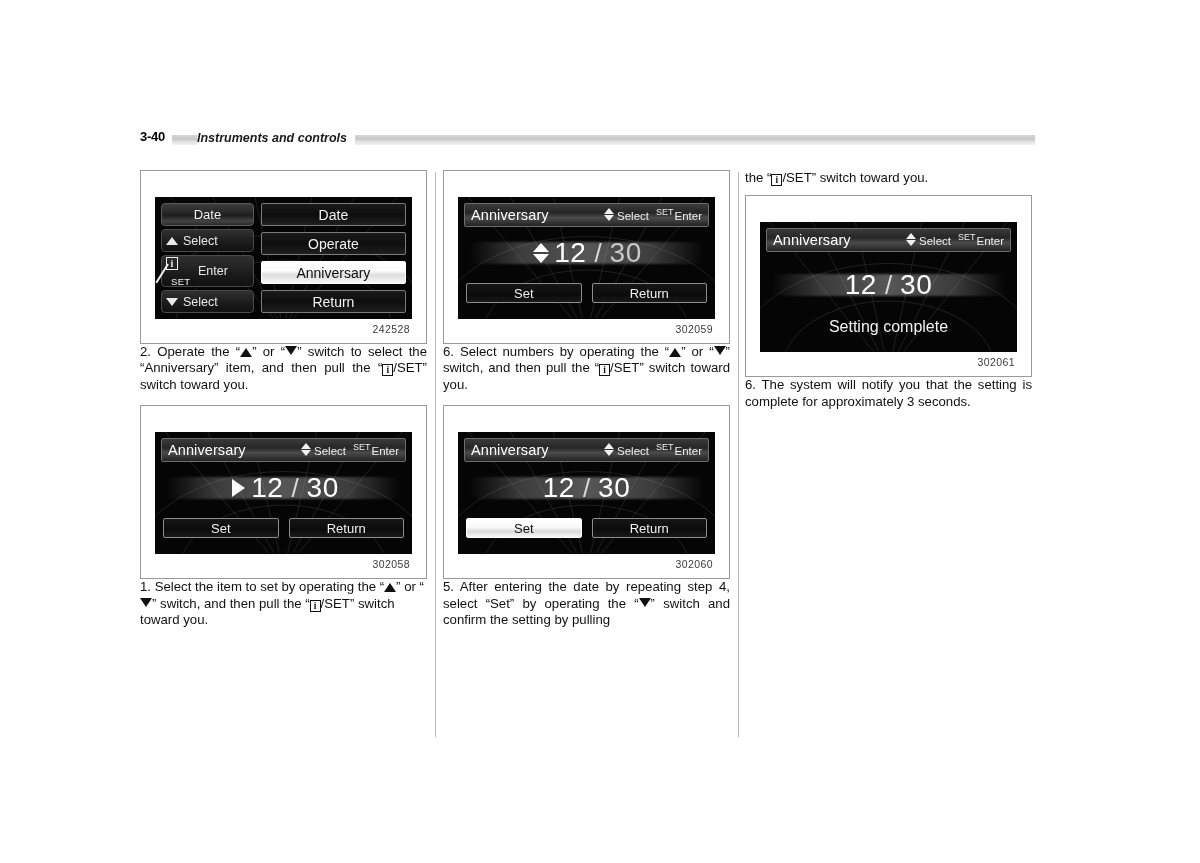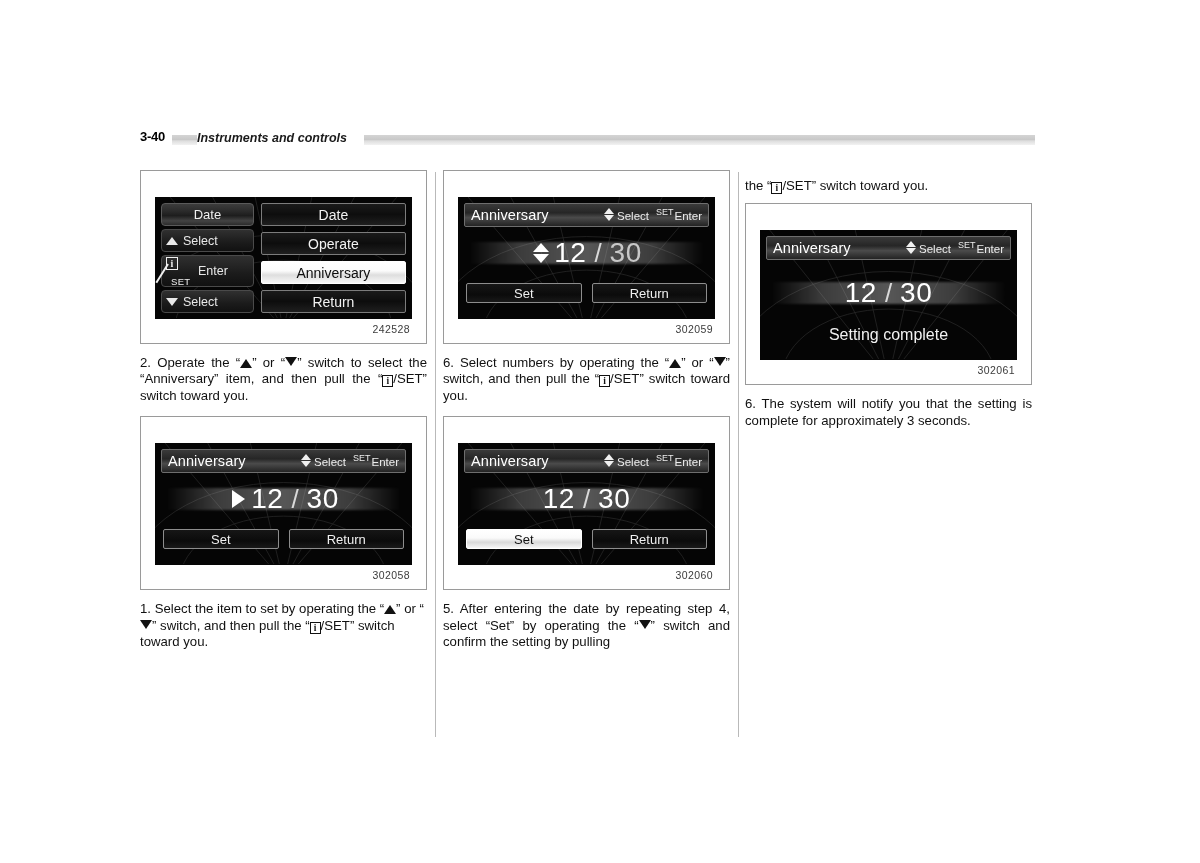--- a/index.html
+++ b/index.html
@@ -46,21 +46,21 @@
   }
   #header-title {
     position: absolute;
     left: 57px;
     top: 3px;
     font-size: 12.5px;
     font-weight: bold;
     font-style: italic;
     color: #1a1a1a;
     background: #fff;
-    padding-right: 17px;
+    padding-right: 8px;
     line-height: 18px;
   }
 
   
   .col {
     position: absolute;
     top: 170px;
     width: 287px;
   }
   #col-1 { left: 140px; }
@@ -371,21 +371,20 @@
     position: relative;
     z-index: 4;
   }
 
   
   .body-text {
     font-size: 13.2px;
     line-height: 16.4px;
     color: #111;
     text-align: justify;
-    margin-top: 11px;
     font-family: "Liberation Sans", sans-serif;
   }
   .body-text.nojust { text-align: left; }
   .body-text p { margin: 0 0 13px 0; }
   .body-text p:last-child { margin-bottom: 0; }
 
   .glyph-up {
     display: inline-block;
     width: 0; height: 0;
     border-left: 6px solid transparent;
@@ -408,21 +407,21 @@
     border: 1.6px solid #111;
     font-size: 9.5px;
     font-weight: bold;
     line-height: 10px;
     text-align: center;
     font-family: "Liberation Serif", serif;
     box-sizing: border-box;
     vertical-align: -1px;
     color: #111;
   }
-  .pretext { margin-top: 8px; }
+  .pretext { margin-top: 0; }
 </style>
 </head>
 <body>
 
 <div id="page-header">
   <div id="header-rule"></div>
   <div id="page-number">3-40</div>
   <div id="header-title">Instruments and controls</div>
 </div>
 

